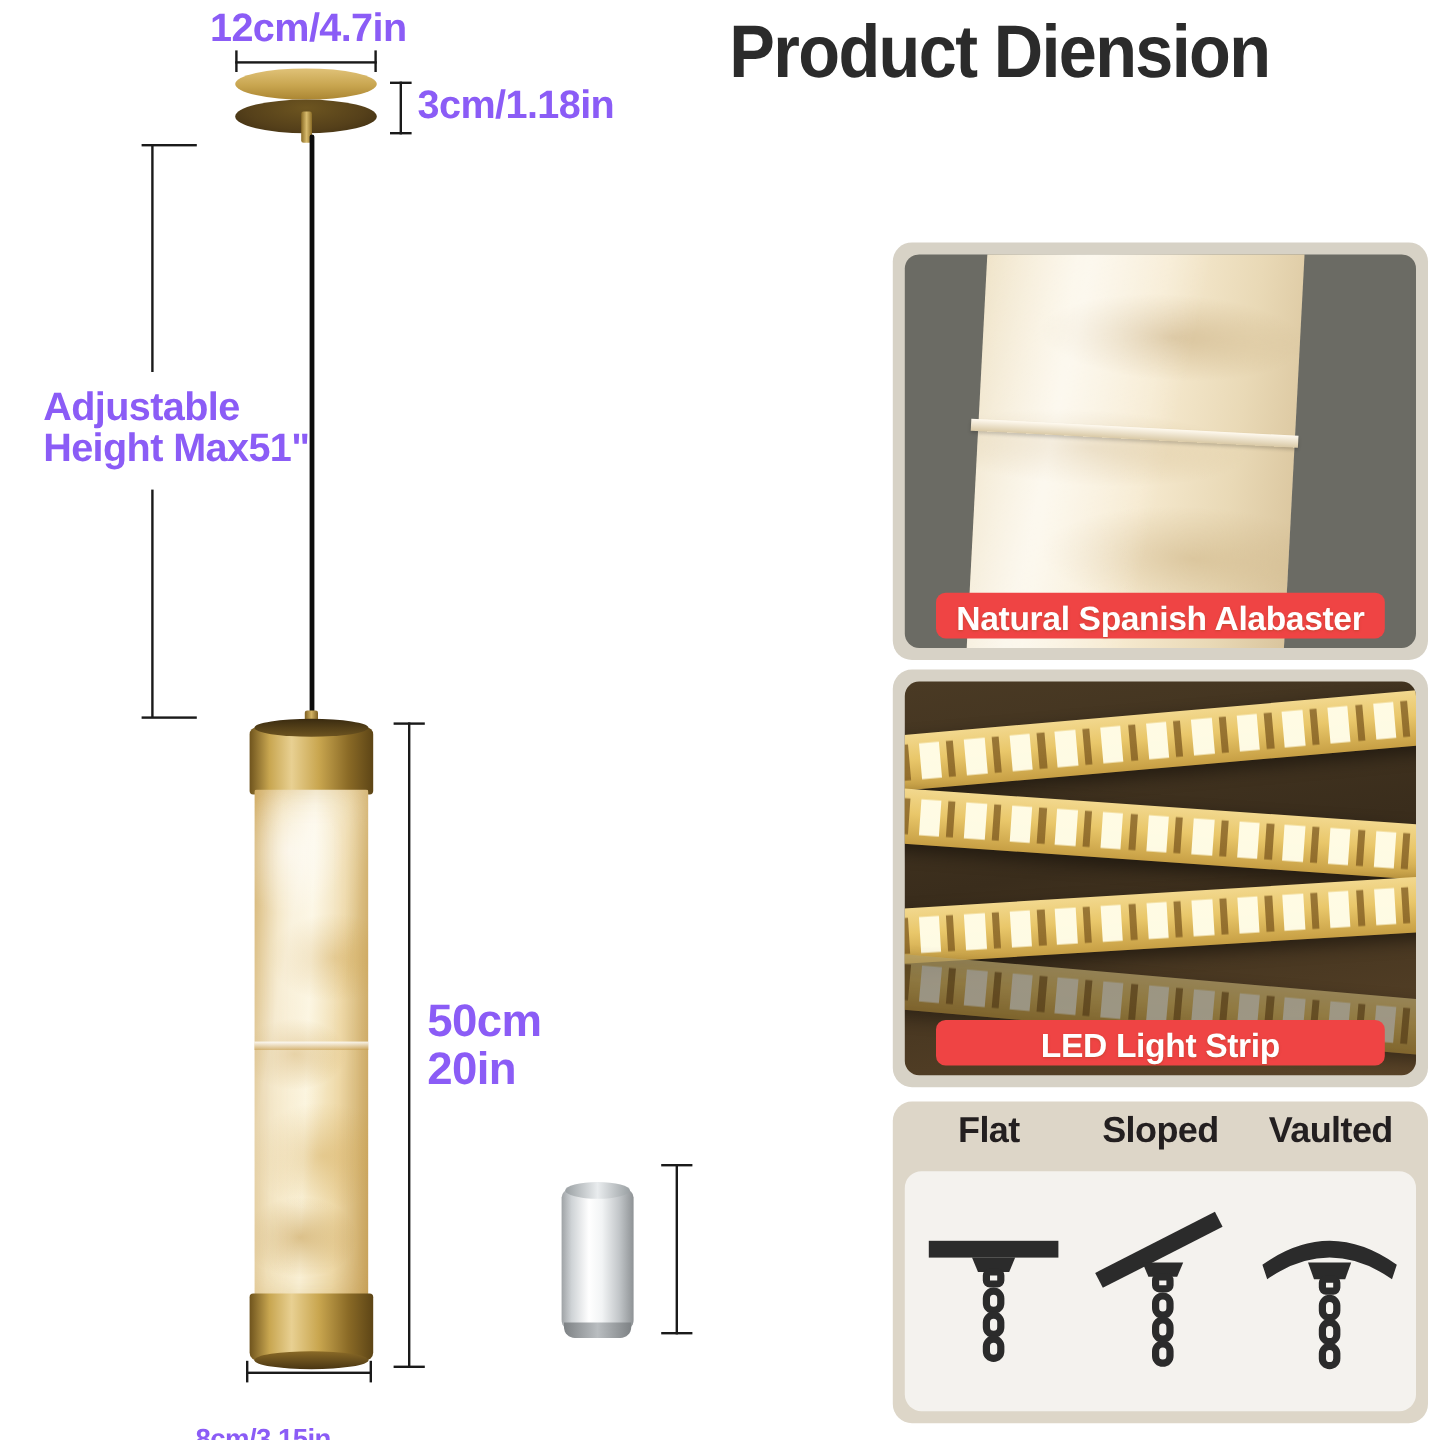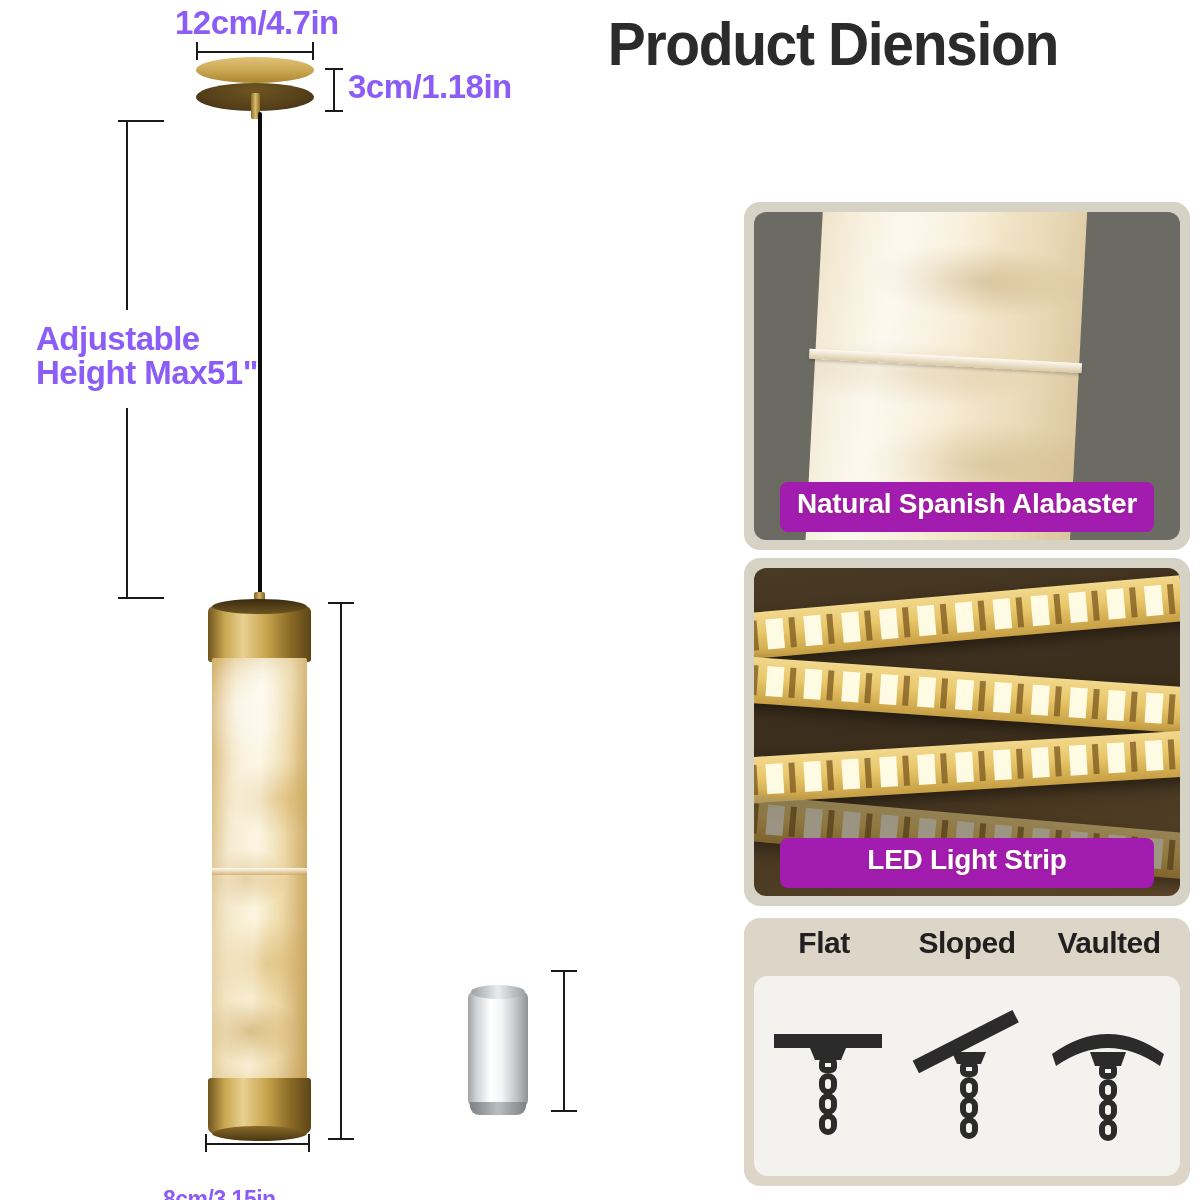--- a/index.html
+++ b/index.html
@@ -128,23 +128,23 @@
   
   .panel {
     position:absolute; border-radius:16px; background:#d7d2c6;
     padding:10px;
   }
   .panel .inner {
     position:relative; width:100%; height:100%; border-radius:12px; overflow:hidden;
   }
   .badge {
     position:absolute; left:6%; bottom:8px; width:88%;
-    background:#a21caf; border-radius:8px;
+    background:#ef4444; border-radius:8px;
     color:#fff; font-weight:700; font-size:28px;
-    text-align:center; padding:6px 0 12px;
+    text-align:center; padding:6px 0 0;
     letter-spacing:-0.3px;
     text-shadow:0 1px 2px rgba(120,70,10,.35);
   }
 
   
   #panelStone { left:744px; top:202px; width:446px; height:348px; }
   #panelStone .inner { background:#6b6b64; }
   #stoneImg {
     position:absolute; left:14%; top:-4%; width:62%; height:112%;
     transform: rotate(3deg);
@@ -237,20 +237,22 @@
     <div class="stub"></div>
     <div class="cap"></div>
     <div class="stone"></div>
     <div class="seam"></div>
     <div class="base"></div>
   </div>
 
   <div class="rule v" style="left:340px; top:602px; height:538px;"></div>
   <div class="rule h" style="left:328px; top:602px; width:26px;"></div>
   <div class="rule h" style="left:328px; top:1138px; width:26px;"></div>
+  <div class="dimtxt" style="left:356px; top:832px; font-size:38px;">50cm
+20in</div>
 
   <div class="rule h" style="left:205px; top:1143px; width:105px;"></div>
   <div class="rule v" style="left:205px; top:1134px; height:18px;"></div>
   <div class="rule v" style="left:308px; top:1134px; height:18px;"></div>
   <div class="dimtxt" style="left:163px; top:1188px; font-size:23px;">8cm/3.15in</div>
 
 
   <div id="can">
     <div class="body"></div>
     <div class="lid"></div>

